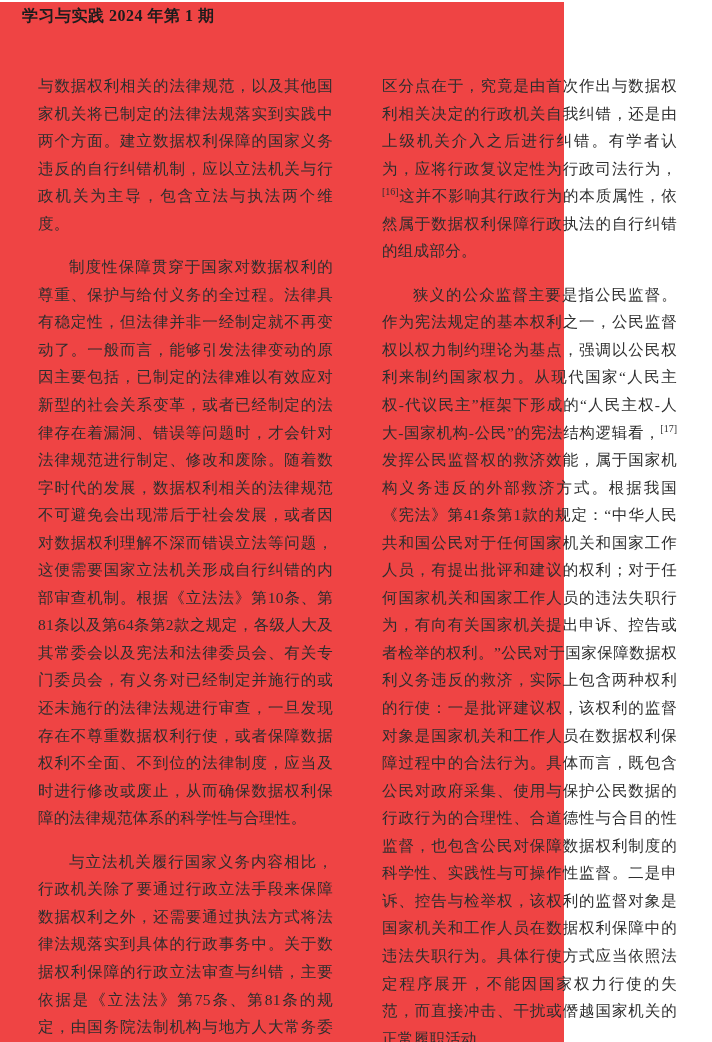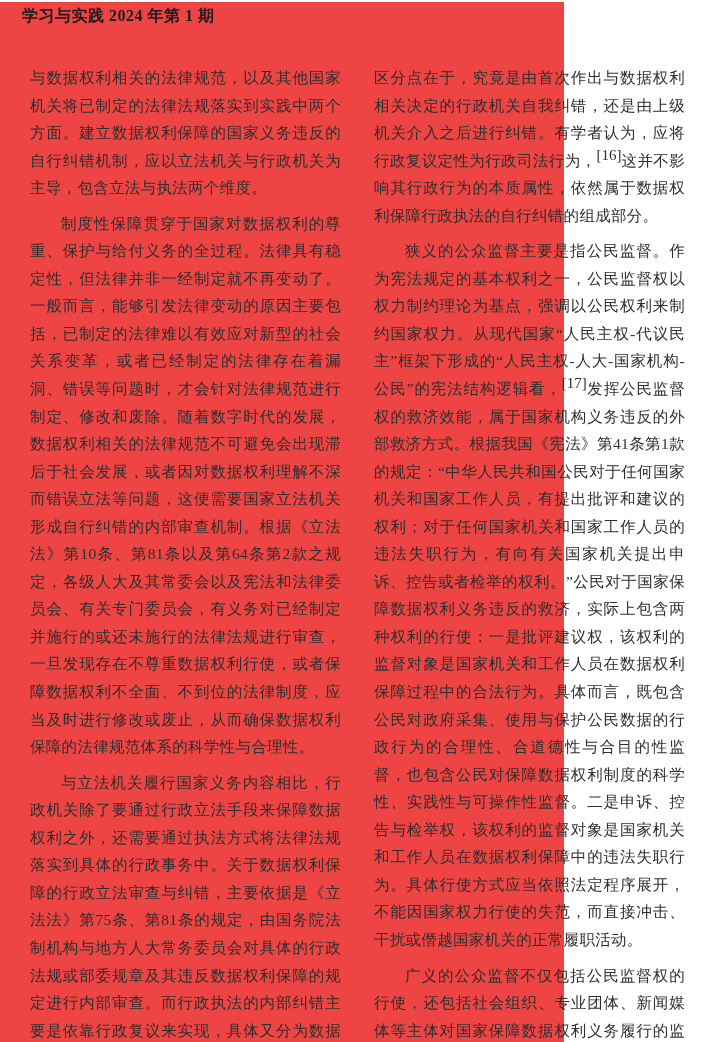--- a/index.html
+++ b/index.html
@@ -37,31 +37,31 @@
   .col {
     width: 327px;
     flex: 0 0 327px;
     text-align: justify;
     font-size: 15.5px;
     line-height: 27.55px;
     color: #2e2e2e;
     letter-spacing: 0.3px;
   }
   .col p {
-    margin: 8px;
+    margin: 16px;
     padding: 0;
   }
   .col p.indent { text-indent: 2em; }
   .col p.no-indent { text-indent: 0; }
   .col p.heading {
     font-style: italic;
     color: #262626;
   }
   sup.footnote {
-    font-size: 15px;
+    font-size: 10px;
     line-height: 0;
     vertical-align: super;
     letter-spacing: 0;
   }
 </style>
 </head>
 <body>
 
 <div class="page">
   <div class="journal-header">学习与实践 2024 年第 1 期</div>

